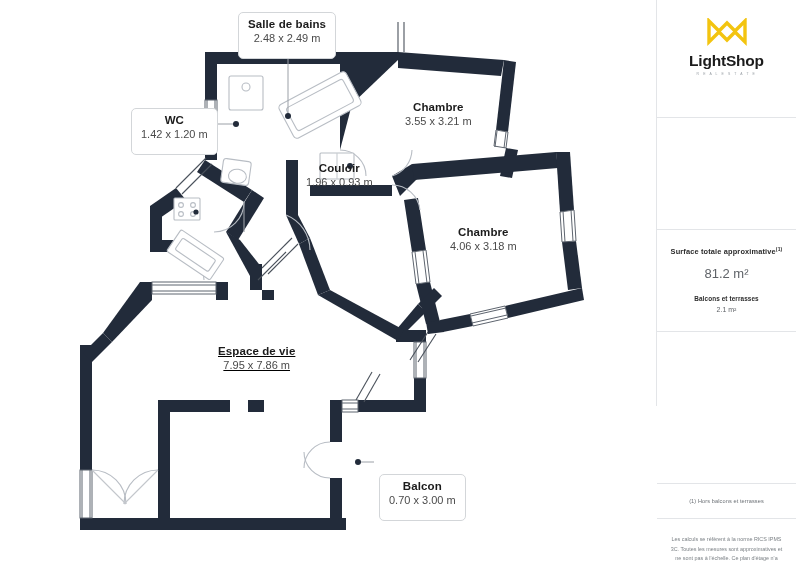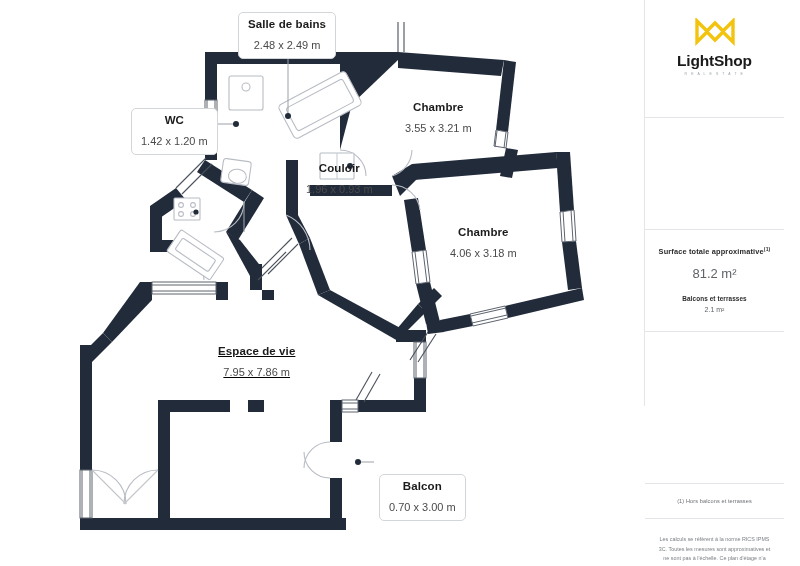--- a/index.html
+++ b/index.html
@@ -36,34 +36,34 @@
     font-size: 11.5px;
     font-weight: bold;
     color: #1b1b1b;
     letter-spacing: .1px;
   }
   .room-label .rl-dim {
     display: block;
     font-size: 11px;
     font-weight: normal;
     color: #4a4a4a;
-    margin-top: 8px;
+    margin-top: 1px;
   }
   .room-label.boxed {
     background: #ffffff;
     border: 1px solid #d3d6d9;
     border-radius: 5px;
-    padding: 4px 9px 5px 9px;
+    padding: 4px 9px 12px 9px;
   }
   .room-label.plain { padding: 0; }
 
   
   #sidebar {
     position: absolute;
-    right: 16px; top: 0;
+    right: 4px; top: 0;
     width: 140px; height: 406px;
     background: #ffffff;
     border-left: 1px solid #e3e5e8;
   }
   .side-block {
     border-bottom: 1px solid #e3e5e8;
     padding: 14px 10px;
     text-align: center;
   }
   #logo-block { padding: 18px 10px 20px 10px; height: 118px; }

